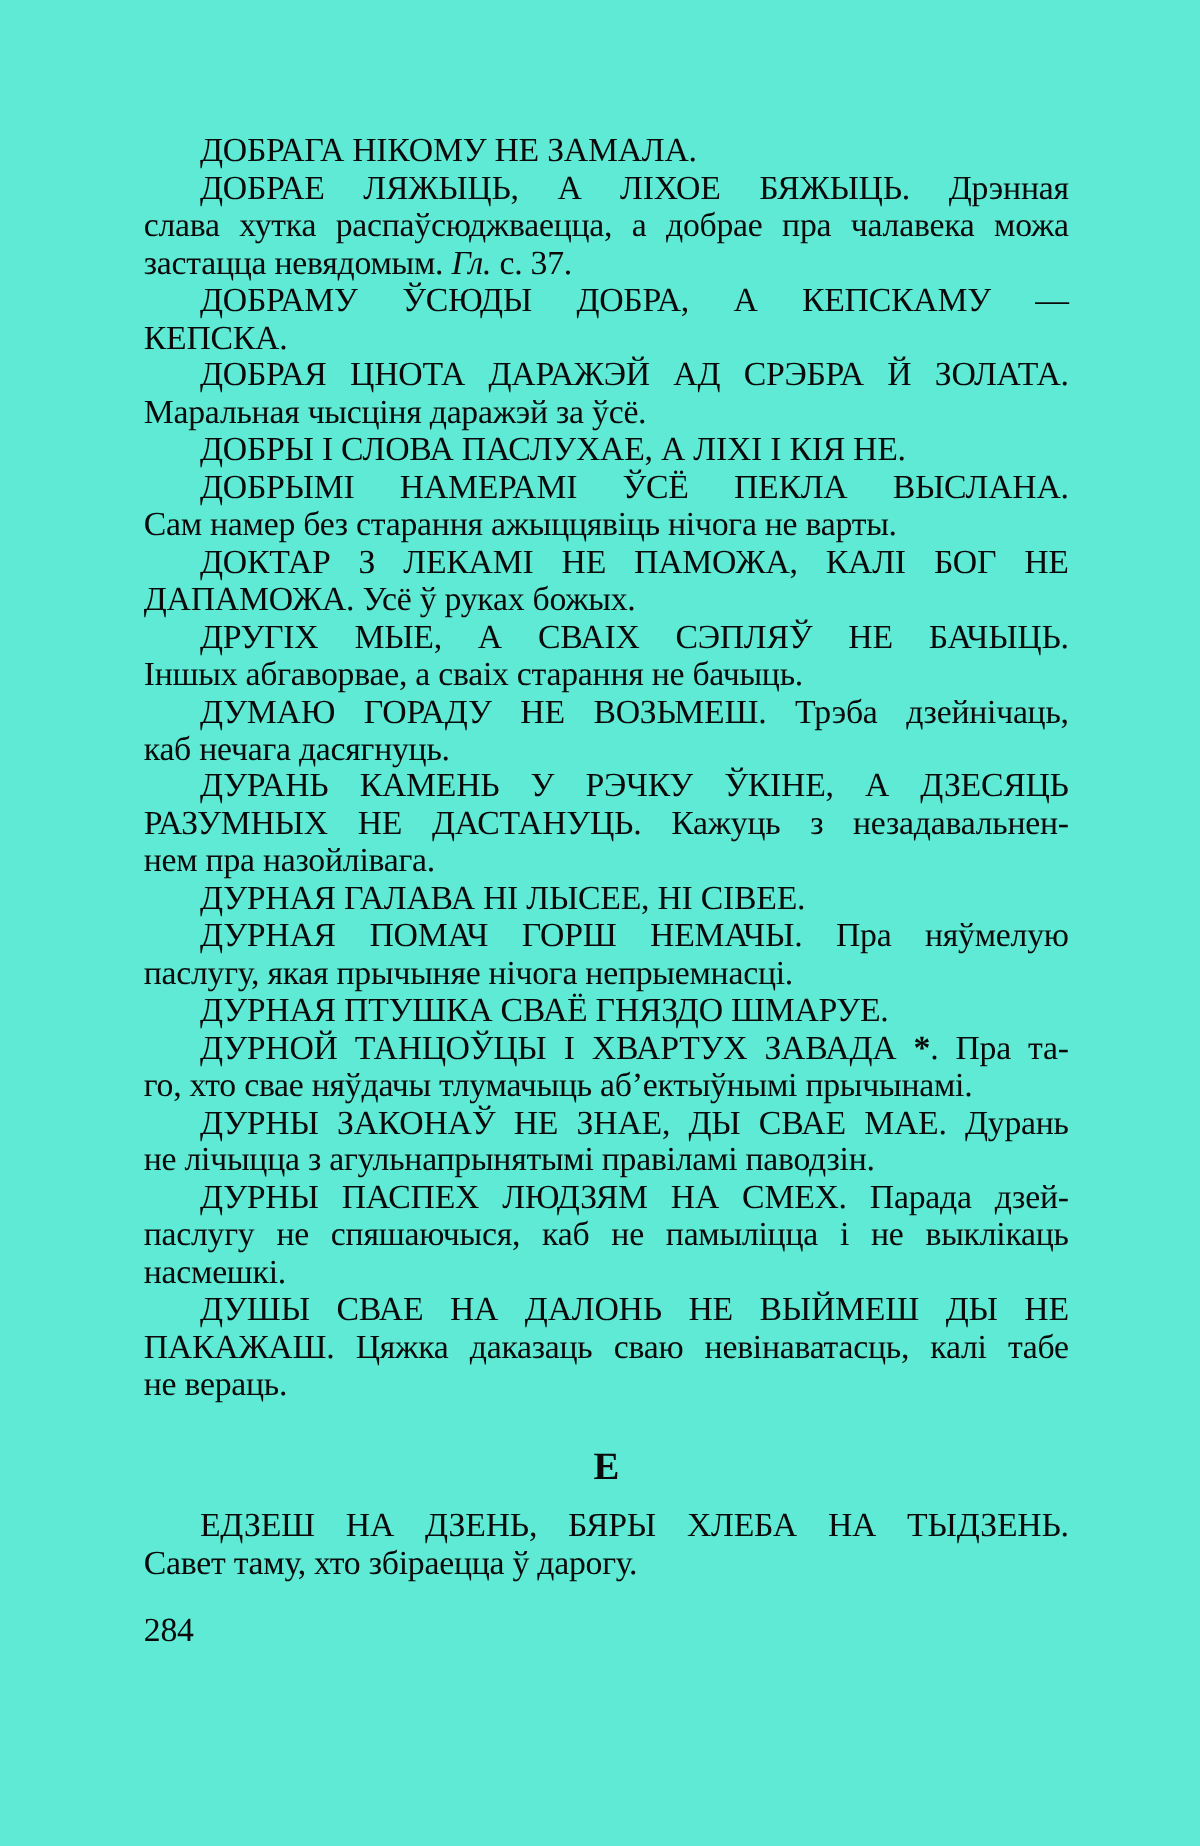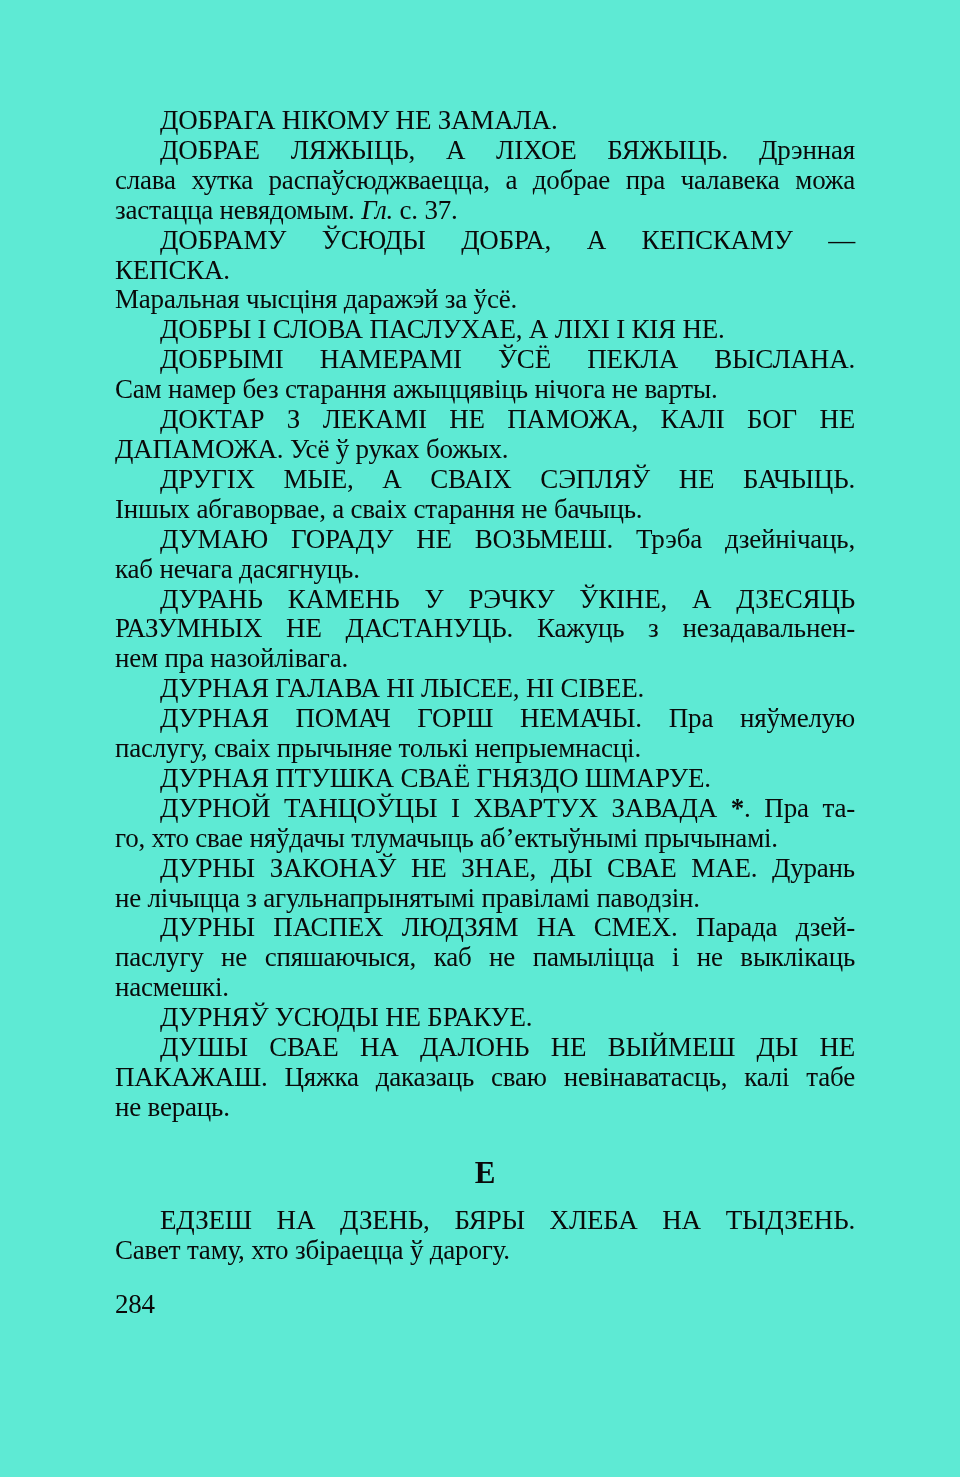--- a/index.html
+++ b/index.html
@@ -56,45 +56,45 @@
 
 <div class="page">
   <div class="text-block">
 
   <div class="line ind"><span>ДОБРАГА НІКОМУ НЕ ЗАМАЛА.</span></div>
       <div class="line ind jst"><span>ДОБРАЕ ЛЯЖЫЦЬ, А ЛІХОЕ БЯЖЫЦЬ. Дрэнная</span></div>
       <div class="line jst"><span>слава хутка распаўсюджваецца, а добрае пра чалавека можа</span></div>
       <div class="line"><span>застацца невядомым. </span><span class="italic">Гл.</span><span> с. 37.</span></div>
       <div class="line ind jst"><span>ДОБРАМУ ЎСЮДЫ ДОБРА, А КЕПСКАМУ —</span></div>
       <div class="line"><span>КЕПСКА.</span></div>
+      <div class="line ind jst"><span>ДОБРАЯ ЦНОТА ДАРАЖЭЙ АД СРЭБРА Й ЗОЛАТА.</span></div>
       <div class="line"><span>Маральная чысціня даражэй за ўсё.</span></div>
       <div class="line ind"><span>ДОБРЫ І СЛОВА ПАСЛУХАЕ, А ЛІХІ І КІЯ НЕ.</span></div>
       <div class="line ind jst"><span>ДОБРЫМІ НАМЕРАМІ ЎСЁ ПЕКЛА ВЫСЛАНА.</span></div>
       <div class="line"><span>Сам намер без старання ажыццявіць нічога не варты.</span></div>
       <div class="line ind jst"><span>ДОКТАР З ЛЕКАМІ НЕ ПАМОЖА, КАЛІ БОГ НЕ</span></div>
       <div class="line"><span>ДАПАМОЖА. Усё ў руках божых.</span></div>
       <div class="line ind jst"><span>ДРУГІХ МЫЕ, А СВАІХ СЭПЛЯЎ НЕ БАЧЫЦЬ.</span></div>
       <div class="line"><span>Іншых абгаворвае, а сваіх старання не бачыць.</span></div>
       <div class="line ind jst"><span>ДУМАЮ ГОРАДУ НЕ ВОЗЬМЕШ. Трэба дзейнічаць,</span></div>
       <div class="line"><span>каб нечага дасягнуць.</span></div>
       <div class="line ind jst"><span>ДУРАНЬ КАМЕНЬ У РЭЧКУ ЎКІНЕ, А ДЗЕСЯЦЬ</span></div>
       <div class="line jst"><span>РАЗУМНЫХ НЕ ДАСТАНУЦЬ. Кажуць з незадавальнен-</span></div>
       <div class="line"><span>нем пра назойлівага.</span></div>
       <div class="line ind"><span>ДУРНАЯ ГАЛАВА НІ ЛЫСЕЕ, НІ СІВЕЕ.</span></div>
       <div class="line ind jst"><span>ДУРНАЯ ПОМАЧ ГОРШ НЕМАЧЫ. Пра няўмелую</span></div>
-      <div class="line"><span>паслугу, сваіх прычыняе толькі непрыемнасці.</span></div>
+      <div class="line"><span>паслугу, якая прычыняе нічога непрыемнасці.</span></div>
       <div class="line ind"><span>ДУРНАЯ ПТУШКА СВАЁ ГНЯЗДО ШМАРУЕ.</span></div>
       <div class="line ind jst"><span>ДУРНОЙ ТАНЦОЎЦЫ І ХВАРТУХ ЗАВАДА </span><span class="bold">*</span><span>. Пра та-</span></div>
       <div class="line"><span>го, хто свае няўдачы тлумачыць аб’ектыўнымі прычынамі.</span></div>
       <div class="line ind jst"><span>ДУРНЫ ЗАКОНАЎ НЕ ЗНАЕ, ДЫ СВАЕ МАЕ. Дурань</span></div>
       <div class="line"><span>не лічыцца з агульнапрынятымі правіламі паводзін.</span></div>
       <div class="line ind jst"><span>ДУРНЫ ПАСПЕХ ЛЮДЗЯМ НА СМЕХ. Парада дзей-</span></div>
       <div class="line jst"><span>паслугу не спяшаючыся, каб не памыліцца і не выклікаць</span></div>
       <div class="line"><span>насмешкі.</span></div>
-      <div class="line ind"><span>ДУРНЯЎ УСЮДЫ НЕ БРАКУЕ.</span></div>
       <div class="line ind jst"><span>ДУШЫ СВАЕ НА ДАЛОНЬ НЕ ВЫЙМЕШ ДЫ НЕ</span></div>
       <div class="line jst"><span>ПАКАЖАШ. Цяжка даказаць сваю невінаватасць, калі табе</span></div>
       <div class="line"><span>не вераць.</span></div>
       <div class="heading">Е</div>
       <div class="line ind jst"><span>ЕДЗЕШ НА ДЗЕНЬ, БЯРЫ ХЛЕБА НА ТЫДЗЕНЬ.</span></div>
       <div class="line"><span>Савет таму, хто збіраецца ў дарогу.</span></div>
       <div class="page-number">284</div>
     </div>
 </div>
 

